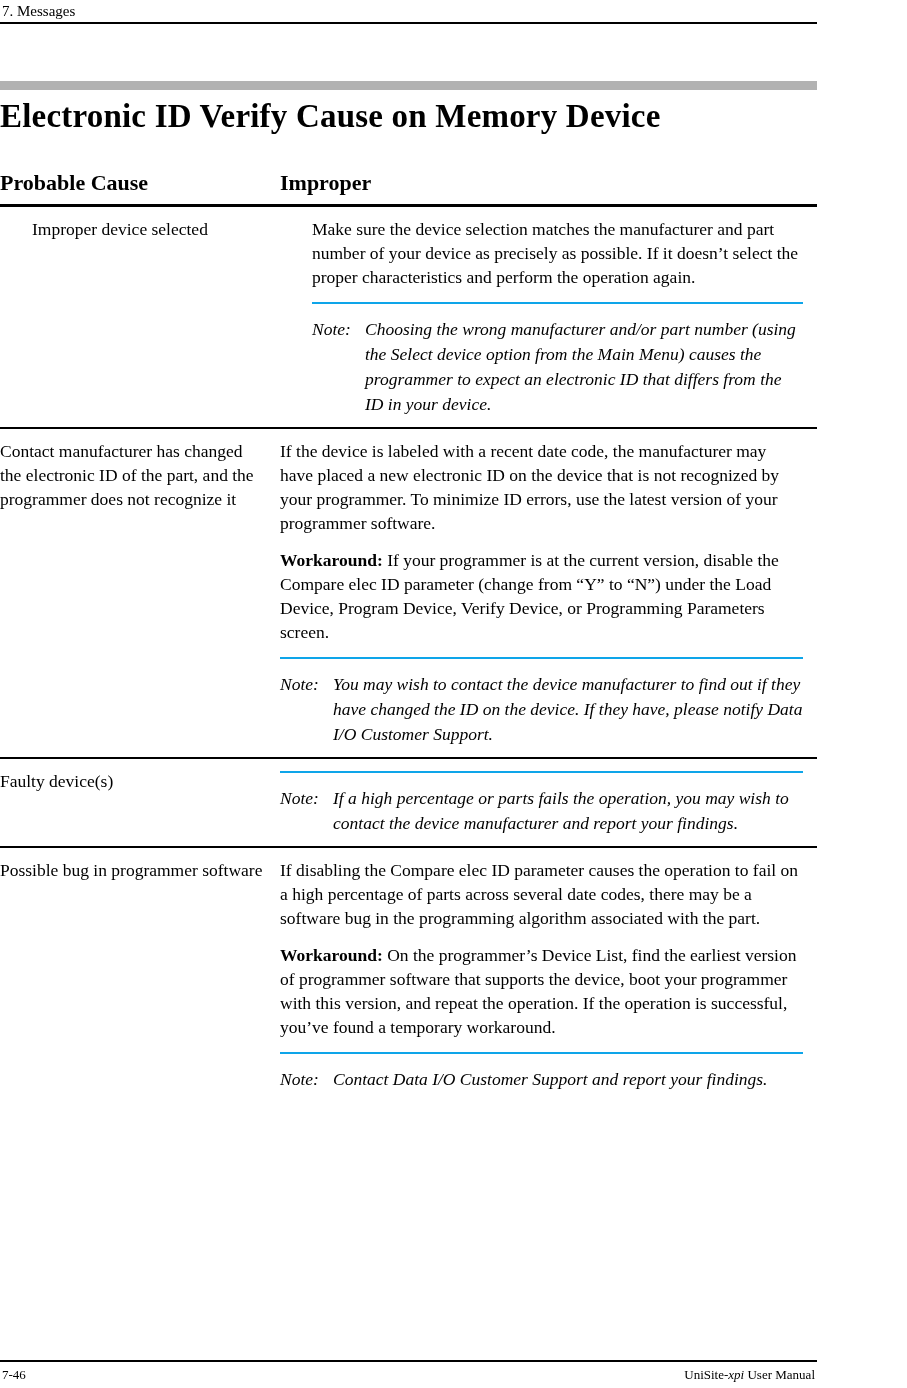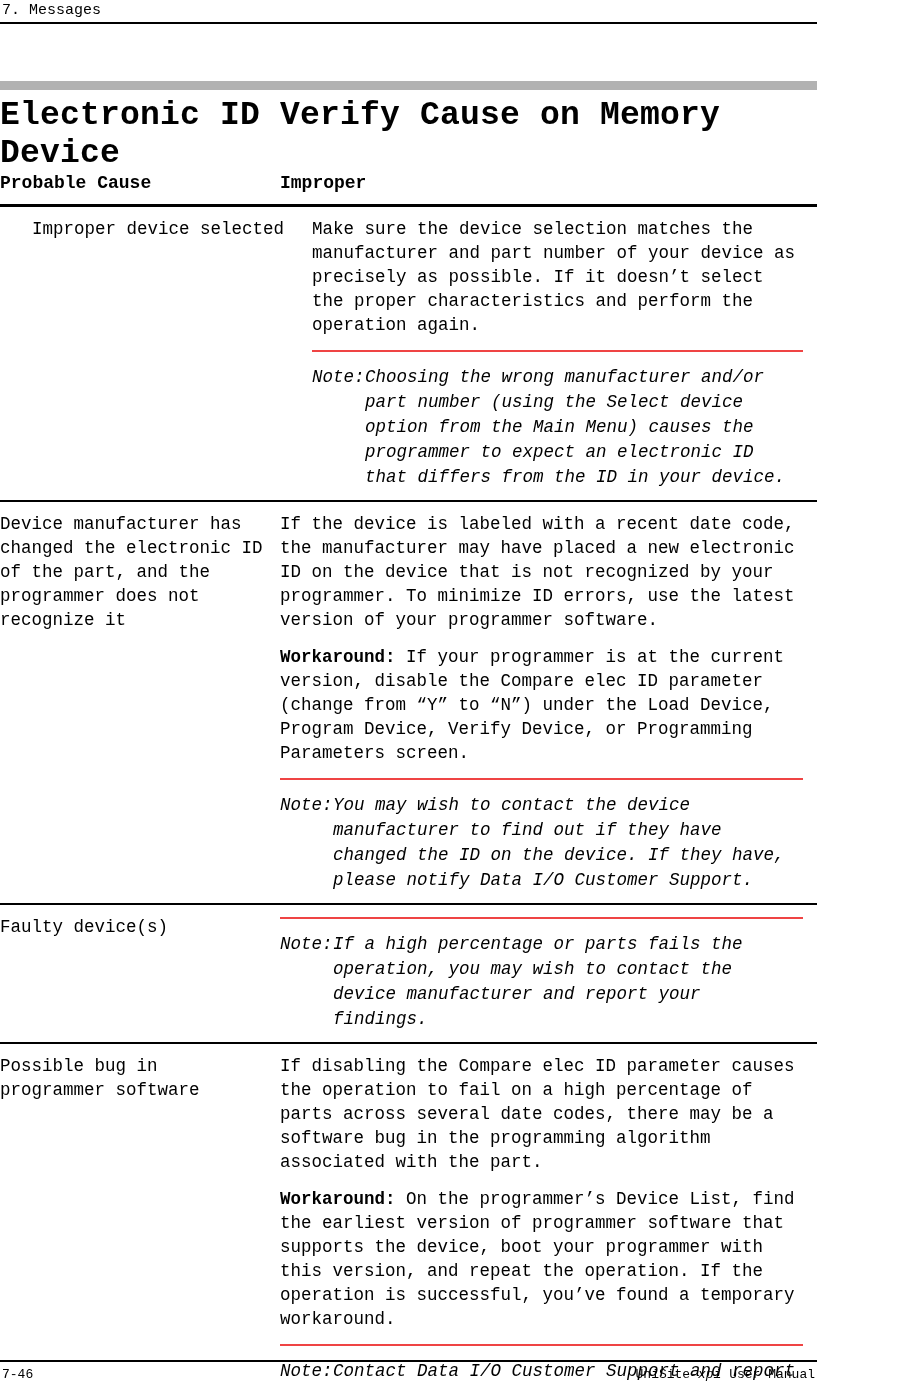--- a/index.html
+++ b/index.html
@@ -1,21 +1,21 @@
 <!DOCTYPE html>
 <html><head>
 <meta charset="utf-8">
 <style>
   html,body { margin:0; padding:0; background:#ffffff; }
   .page {
     position:relative;
     width:817px; height:1388px;
     background:#ffffff;
     color:#000000;
-    font-family:Liberation Mono, monospace;
+    font-family:Liberation Serif, serif;
     overflow:hidden;
   }
 
   
   .running-head {
     position:absolute; top:0; left:0; right:0;
     font-size:15px; line-height:20px;
     padding:1px 0 1px 2px;
     border-bottom:2px solid #000;
   }
@@ -35,31 +35,31 @@
   
   .tbl {
     position:absolute; top:163px; left:0; right:0;
     font-size:17.5px; line-height:24px;
   }
   .row {
     display:grid;
     grid-template-columns:280px 1fr;
     padding:10px 0;
   }
-  .row.head { font-weight:bold; font-size:18px; padding:8px 0 9px; }
+  .row.head { font-weight:bold; font-size:22px; padding:8px 0 9px; }
   .row.first-data { border-top:3px solid #000;padding-left:32px; }
   .row.data + .row.data { border-top:2px solid #000; }
   .c1 { padding-right:16px; }
   .c2 { padding-right:14px; }
   .c2 p { margin:0 0 13px; }
   .c2 p:last-child { margin-bottom:0; }
   .workaround-label { font-weight:bold; }
 
   .note-block {
-    border-top:2px solid #ef4444;
+    border-top:2px solid #0ea5e9;
     margin-top:2px;
     padding-top:13px;
   }
   .note {
     display:grid;
     grid-template-columns:53px 1fr;
     font-style:italic;
     line-height:25px;
   }
 
@@ -100,21 +100,21 @@
         <div class="note-block">
           <div class="note">
             <span>Note:</span>
             <span>Choosing the wrong manufacturer and/or part number (using the Select device option from the Main Menu) causes the programmer to expect an electronic ID that differs from the ID in your device.</span>
           </div>
         </div>
       </div>
     </div>
 
     <div class="row data">
-      <div class="c1">Device manufacturer has changed the electronic ID of the part, and the programmer does not recognize it</div>
+      <div class="c1">Contact manufacturer has changed the electronic ID of the part, and the programmer does not recognize it</div>
       <div class="c2">
         <p>If the device is labeled with a recent date code, the manufacturer may have placed a new electronic ID on the device that is not recognized by your programmer. To minimize ID errors, use the latest version of your programmer software.</p>
         <p><span class="workaround-label">Workaround:</span><span> If your programmer is at the current version, disable the Compare elec ID parameter (change from “Y” to “N”) under the Load Device, Program Device, Verify Device, or Programming Parameters screen.</span></p>
         <div class="note-block">
           <div class="note">
             <span>Note:</span>
             <span>You may wish to contact the device manufacturer to find out if they have changed the ID on the device. If they have, please notify Data I/O Customer Support.</span>
           </div>
         </div>
       </div>

